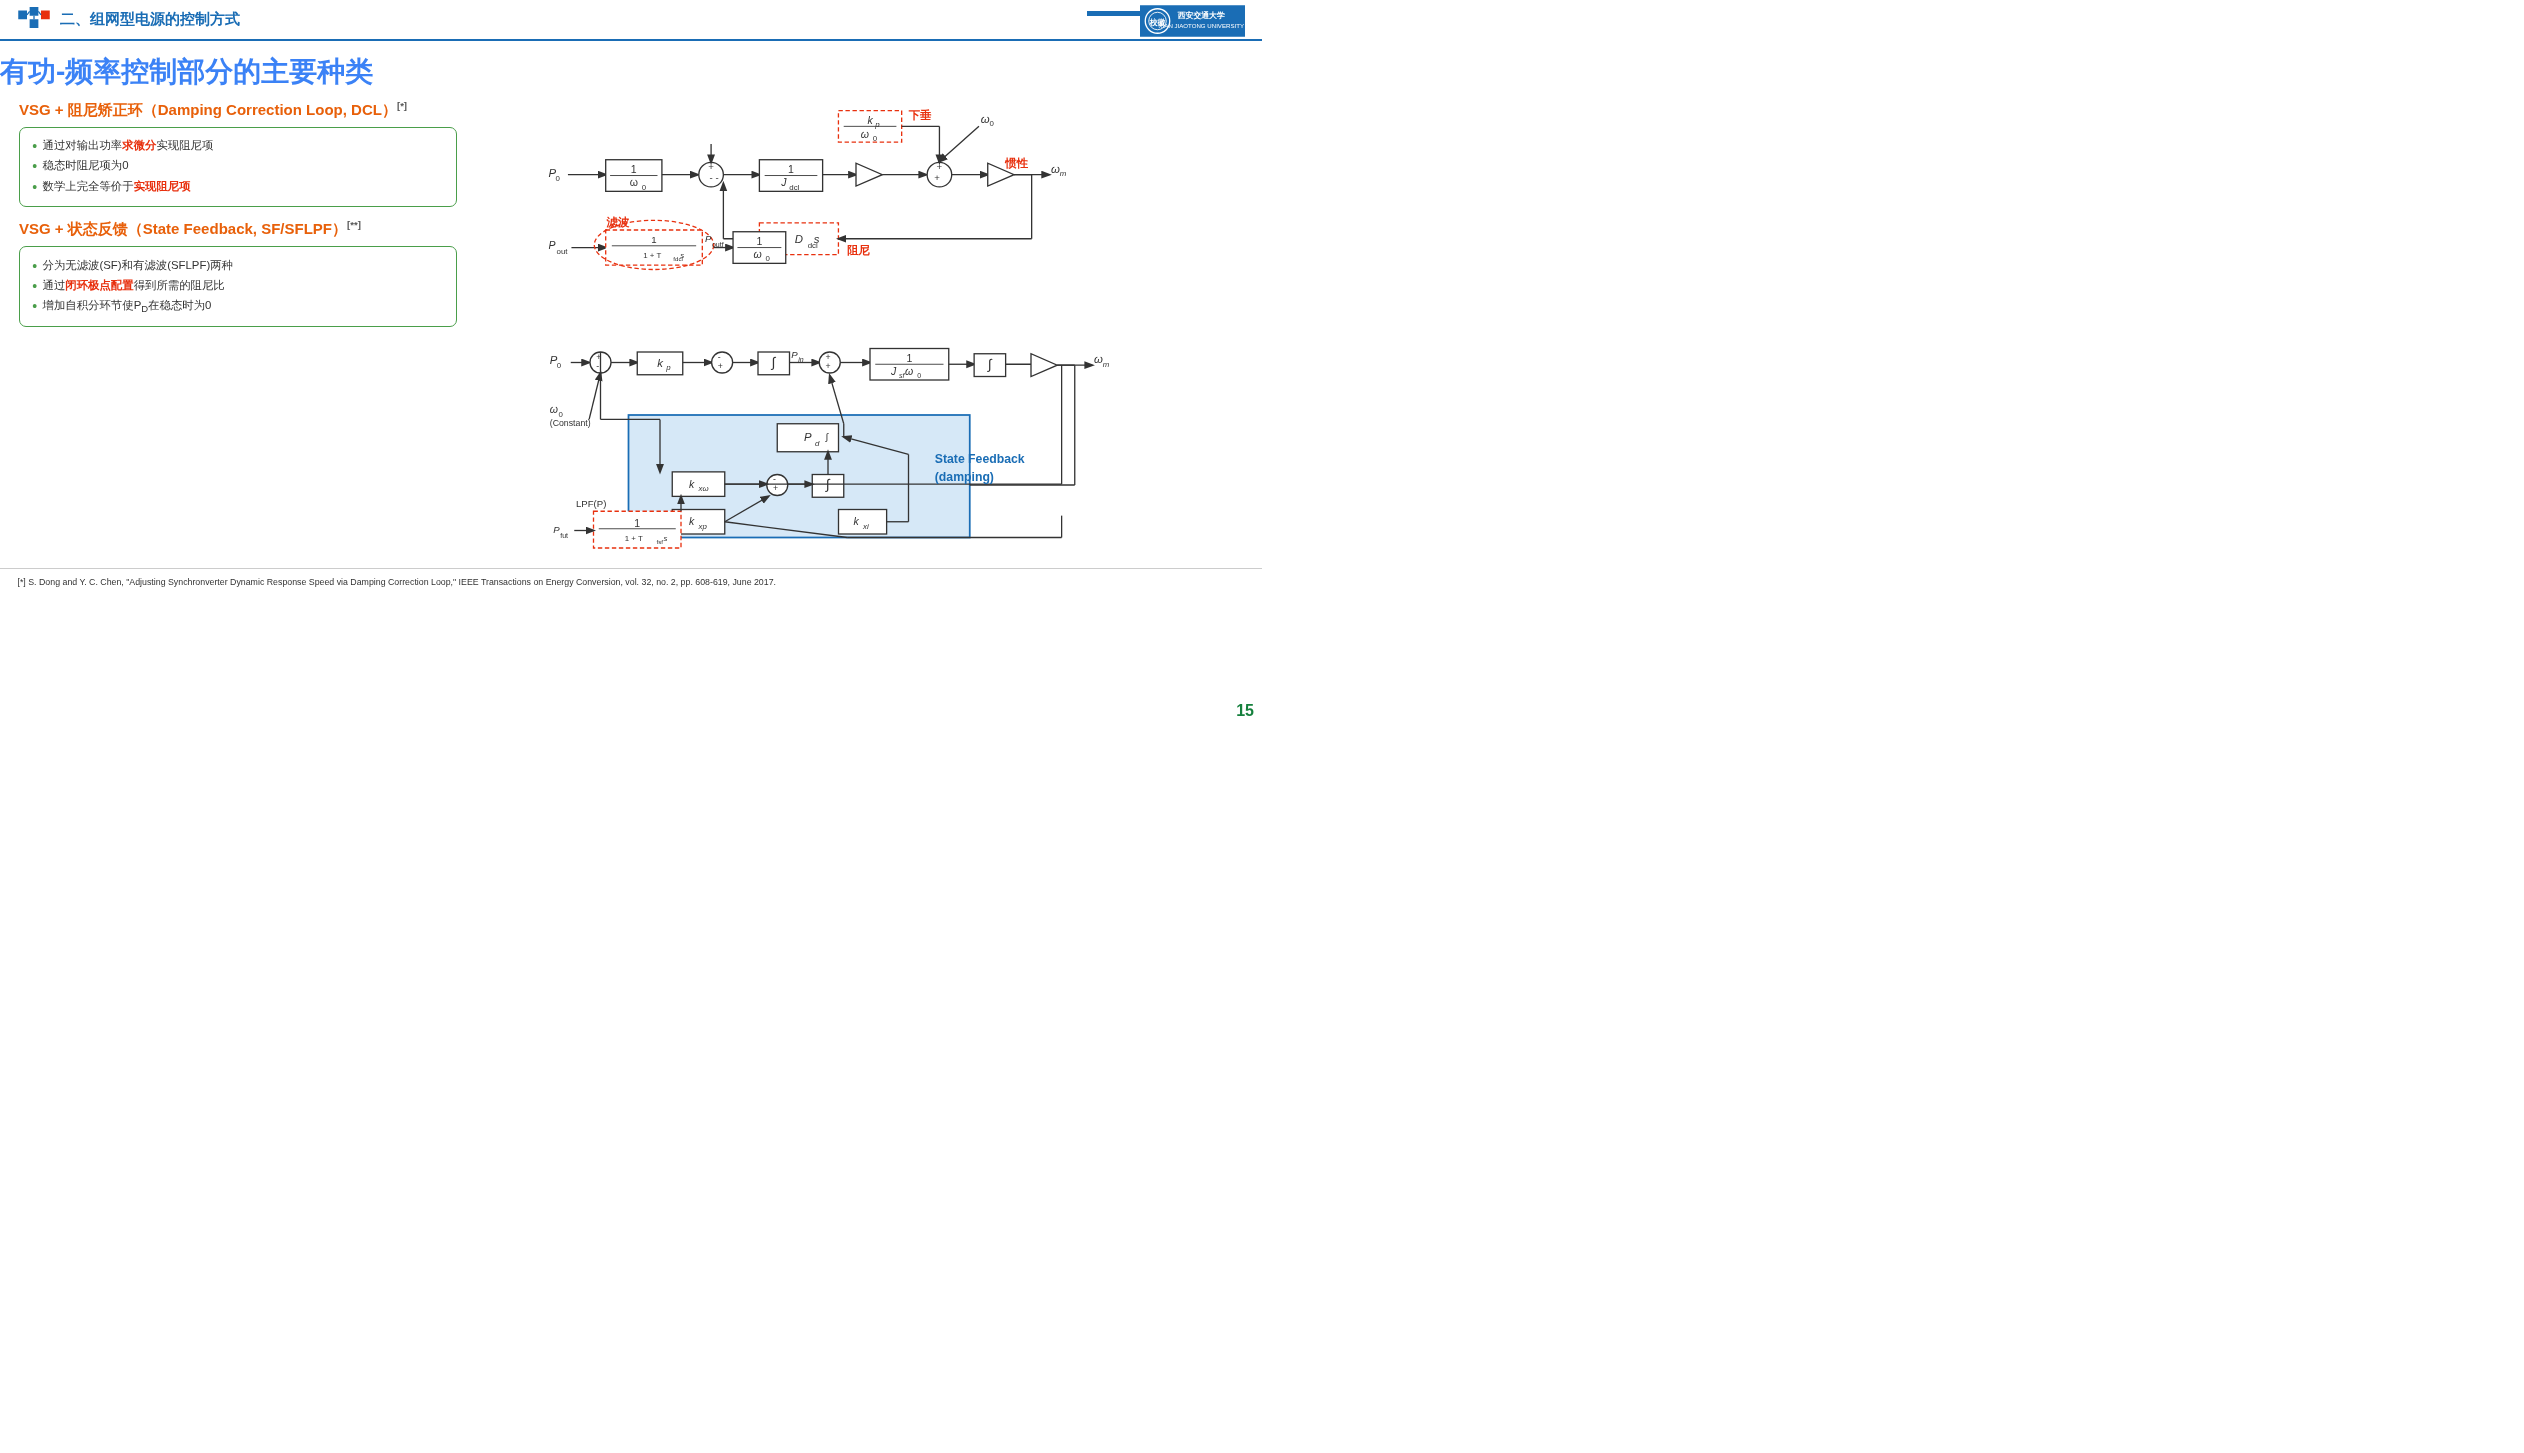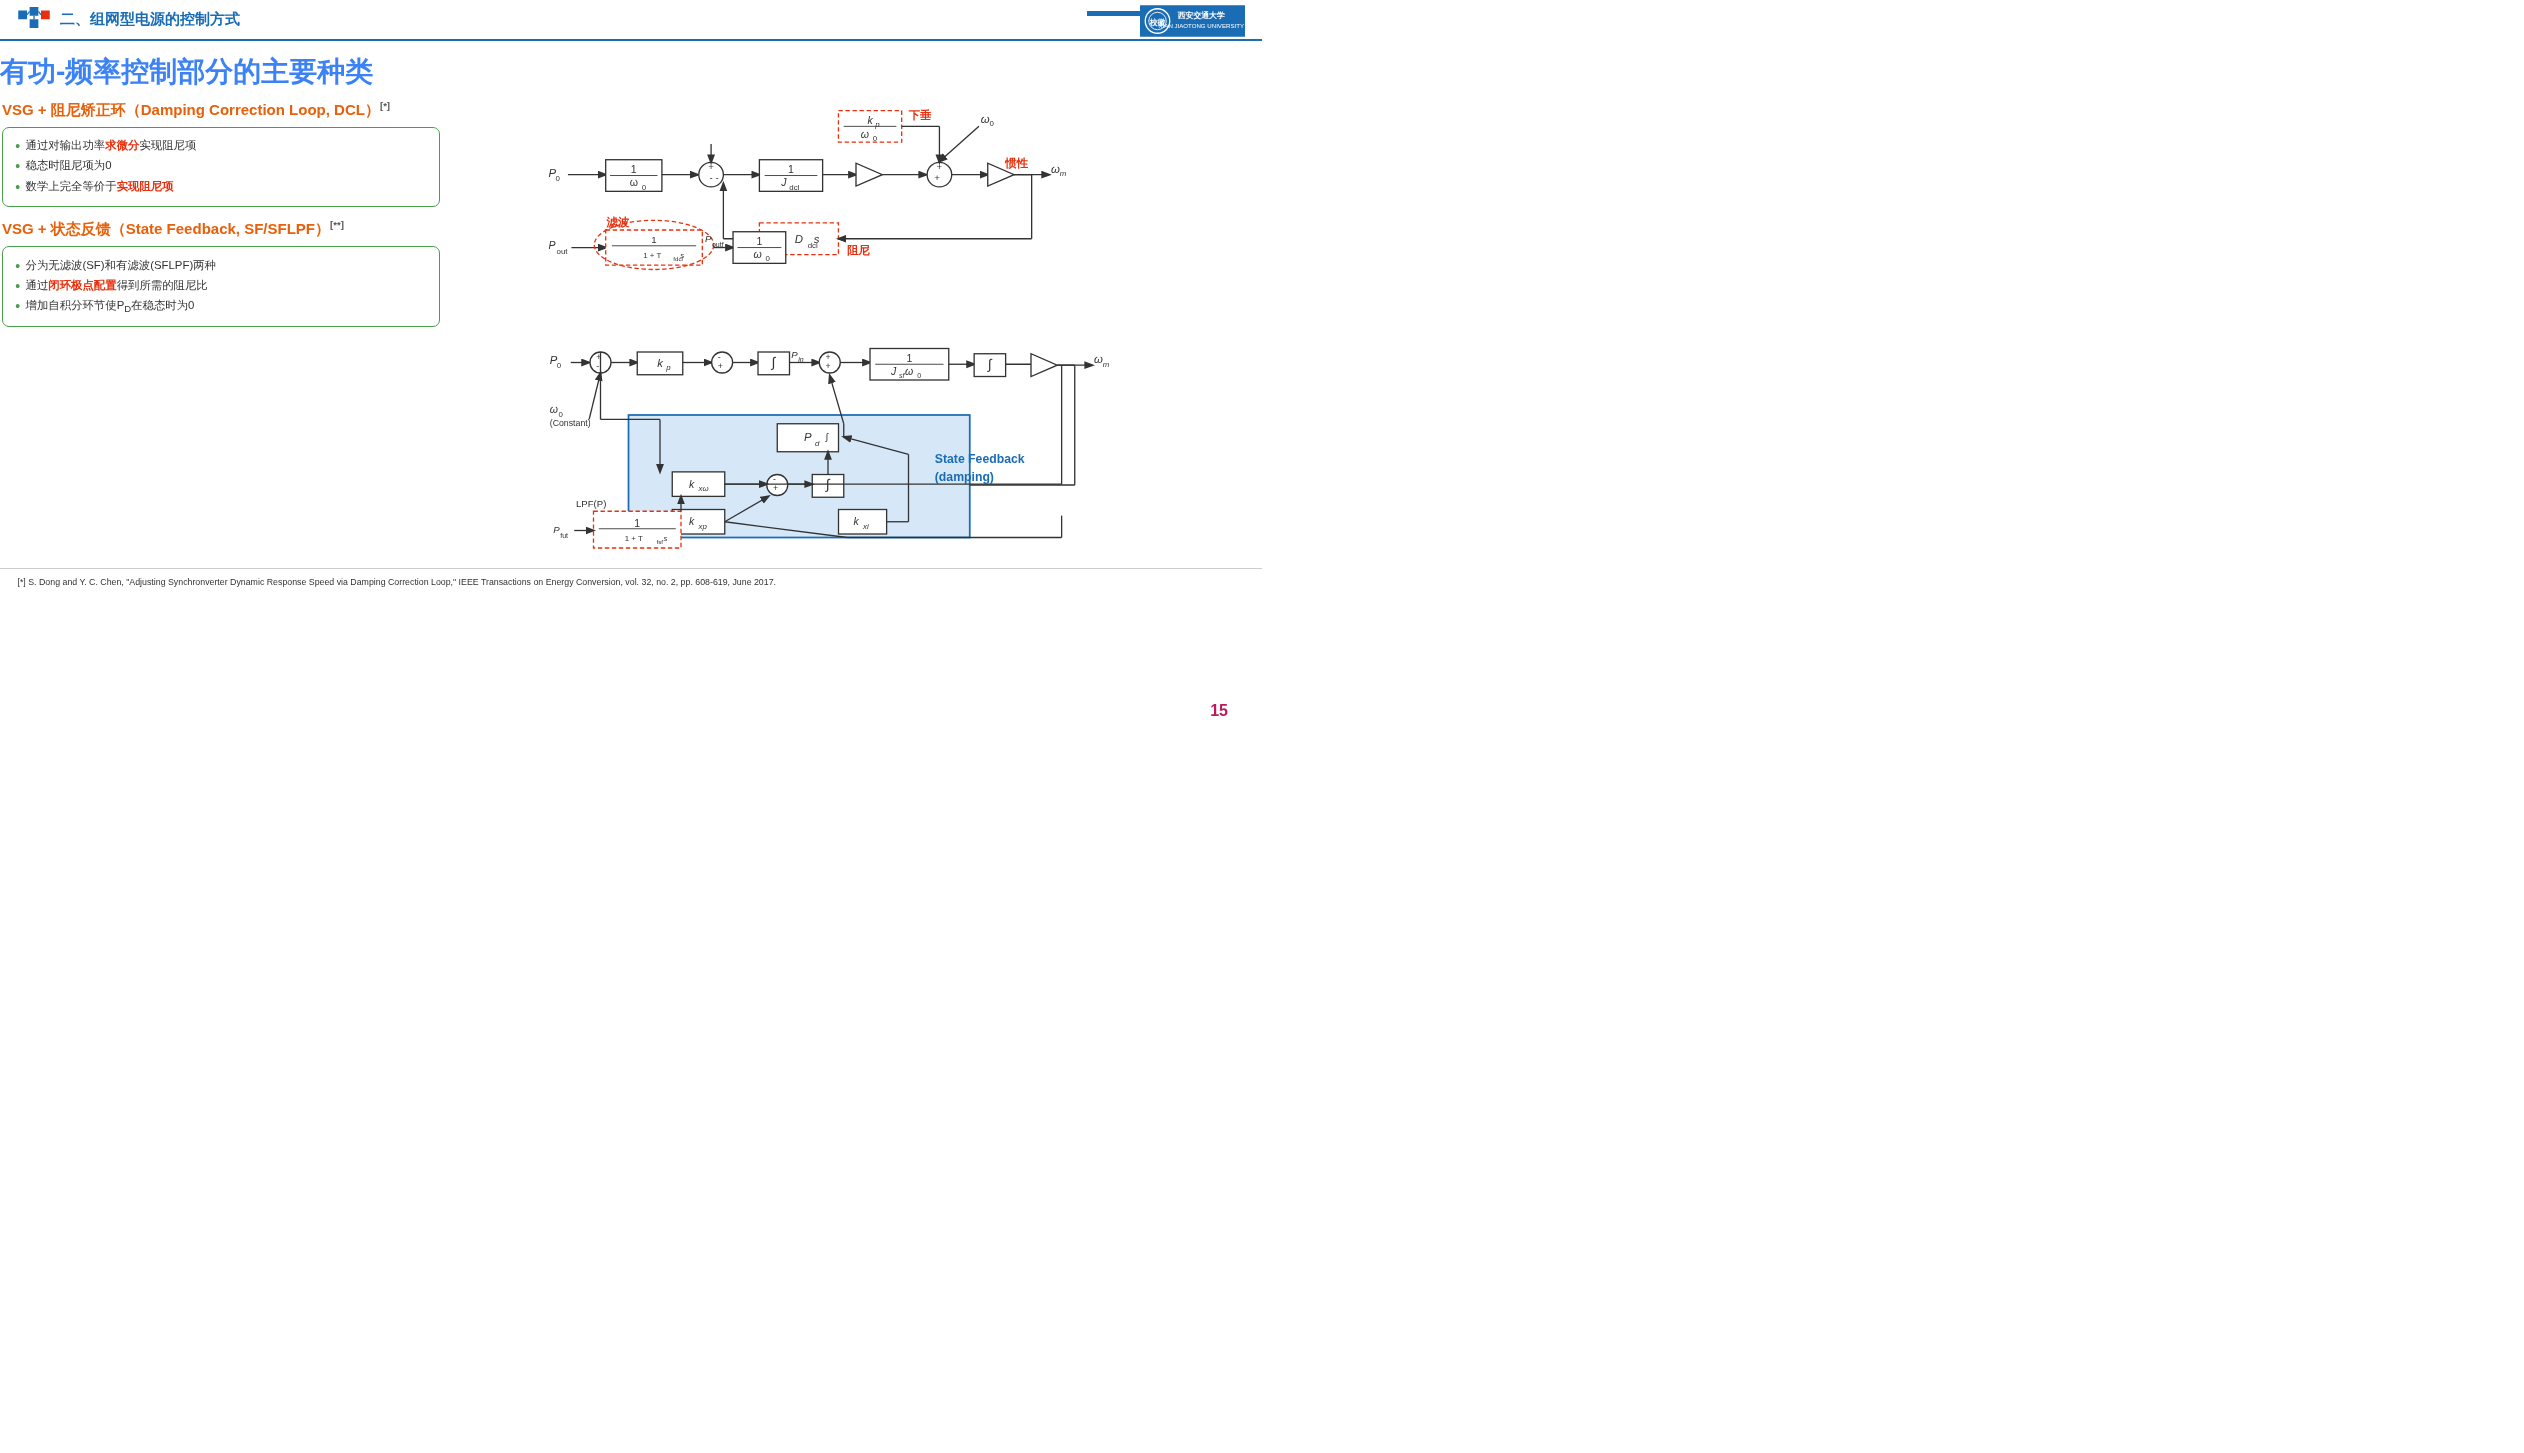--- a/index.html
+++ b/index.html
@@ -50,21 +50,21 @@
     
     .main-title {
       font-size: 28px;
       font-weight: bold;
       color: #3b82f6;
       margin: 12.3px 0 8.8px;
     }
 
     .content-area {
       display: flex;
-      padding: 0 2px;
+      padding: 0 19px;
       gap: 12px;
     }
 
     
     .left-col {
       width: 438px;
       flex-shrink: 0;
     }
 
     .section-title {
@@ -142,24 +142,24 @@
       font-style: italic;
     }
     .references strong {
       font-weight: bold;
     }
 
     
     .page-number {
       position: absolute;
       bottom: 7px;
-      right: 34px;
+      right: 8px;
       font-size: 16px;
       font-weight: bold;
-      color: #be185d;
+      color: #15803d;
     }
 
     
     .diagram-svg {
       width: 100%;
       height: 100%;
     }
 
     svg text {
       font-family: Arial, sans-serif;

